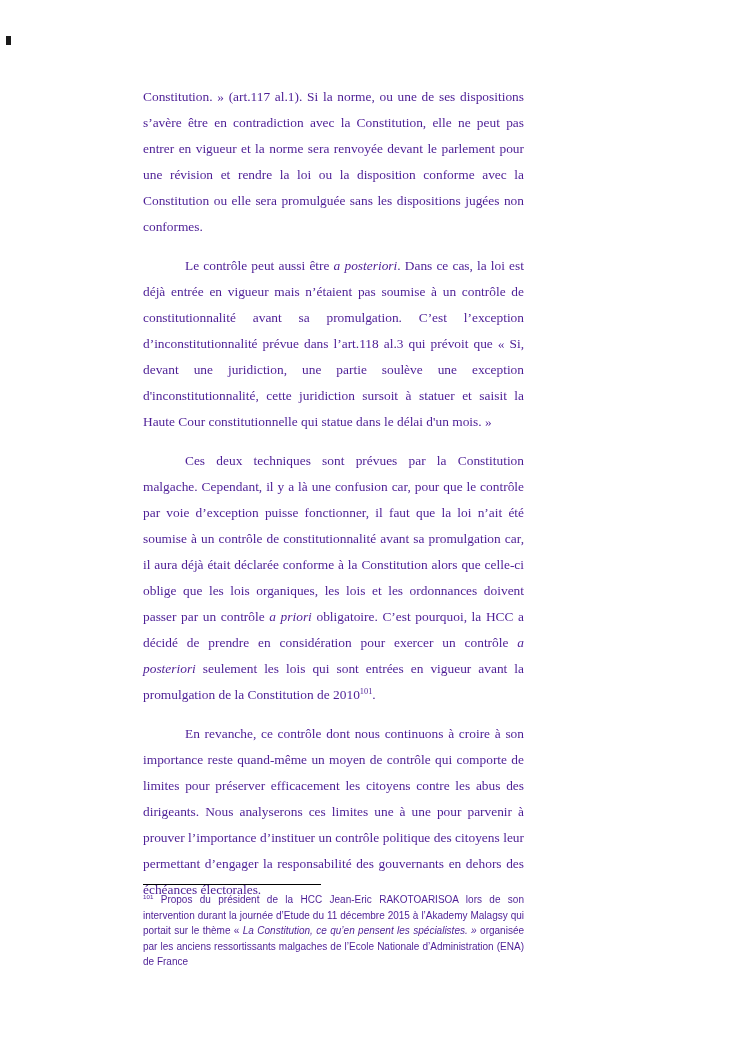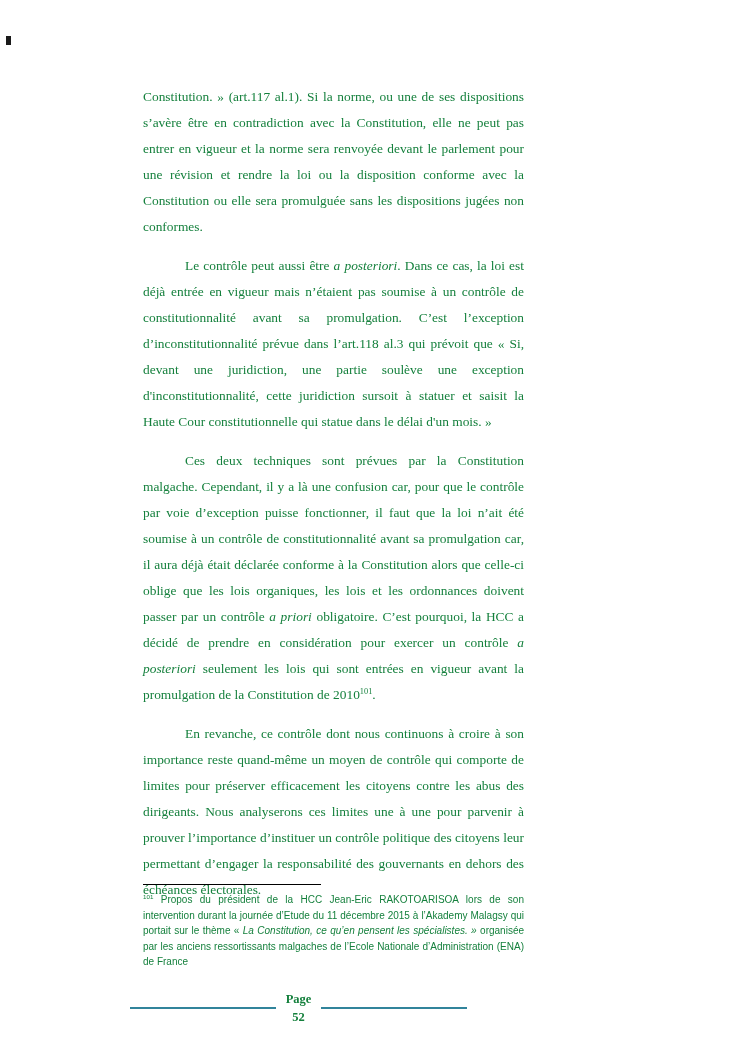--- a/index.html
+++ b/index.html
@@ -7,21 +7,21 @@
     padding: 0;
     background: #ffffff;
   }
   .page {
     position: relative;
     width: 593px;
     height: 1053px;
     background: #ffffff;
     overflow: hidden;
     font-family: "Liberation Serif", serif;
-    color: #15803d;
+    color: #4c1d95;
   }
   .artifact {
     position: absolute;
     left: 6px;
     top: 36px;
     width: 5px;
     height: 9px;
     background: #1a1a1a;
   }
   .body-text {
@@ -97,22 +97,14 @@
       <p class="para indent"><span>Le contrôle peut aussi être </span><em>a posteriori</em><span>. Dans ce cas, la loi est déjà entrée en vigueur mais n’étaient pas soumise à un contrôle de constitutionnalité avant sa promulgation. C’est l’exception d’inconstitutionnalité prévue dans l’art.118 al.3 qui prévoit que « Si, devant une juridiction, une partie soulève une exception d'inconstitutionnalité, cette juridiction sursoit à statuer et saisit la Haute Cour constitutionnelle qui statue dans le délai d'un mois. »</span></p>
       <p class="para indent"><span>Ces deux techniques sont prévues par la Constitution malgache. Cependant, il y a là une confusion car, pour que le contrôle par voie d’exception puisse fonctionner, il faut que la loi n’ait été soumise à un contrôle de constitutionnalité avant sa promulgation car, il aura déjà était déclarée conforme à la Constitution alors que celle-ci oblige que les lois organiques, les lois et les ordonnances doivent passer par un contrôle </span><em>a priori</em><span> obligatoire. C’est pourquoi, la HCC a décidé de prendre en considération pour exercer un contrôle </span><em>a posteriori</em><span> seulement les lois qui sont entrées en vigueur avant la promulgation de la Constitution de 2010</span><sup class="fn-ref">101</sup><span>.</span></p>
       <p class="para indent"><span>En revanche, ce contrôle dont nous continuons à croire à son importance reste quand-même un moyen de contrôle qui comporte de limites pour préserver efficacement les citoyens contre les abus des dirigeants. Nous analyserons ces limites une à une pour parvenir à prouver l’importance d’instituer un contrôle politique des citoyens leur permettant d’engager la responsabilité des gouvernants en dehors des échéances électorales.</span></p>
     </div>
 
   <div class="footnote-area">
     <div class="footnote-rule"></div>
     <p class="footnote" id="footnote"><sup class="fn-ref">101</sup><span> Propos du président de la HCC Jean-Eric RAKOTOARISOA lors de son intervention durant la journée d’Etude du 11 décembre 2015 à l’Akademy Malagsy qui portait sur le thème « </span><em>La Constitution, ce qu’en pensent les spécialistes. »</em><span> organisée par les anciens ressortissants malgaches de l’Ecole Nationale d’Administration (ENA) de France</span></p>
   </div>
 
-  <div class="footer">
-    <div class="footer-line" style="background: rgb(49, 132, 155);"></div>
-    <div class="footer-text">
-      <div>Page</div>
-      <div>52</div>
-    </div>
-    <div class="footer-line" style="background: rgb(49, 132, 155);"></div>
-  </div>
 
 </div>
 
 </body></html>

